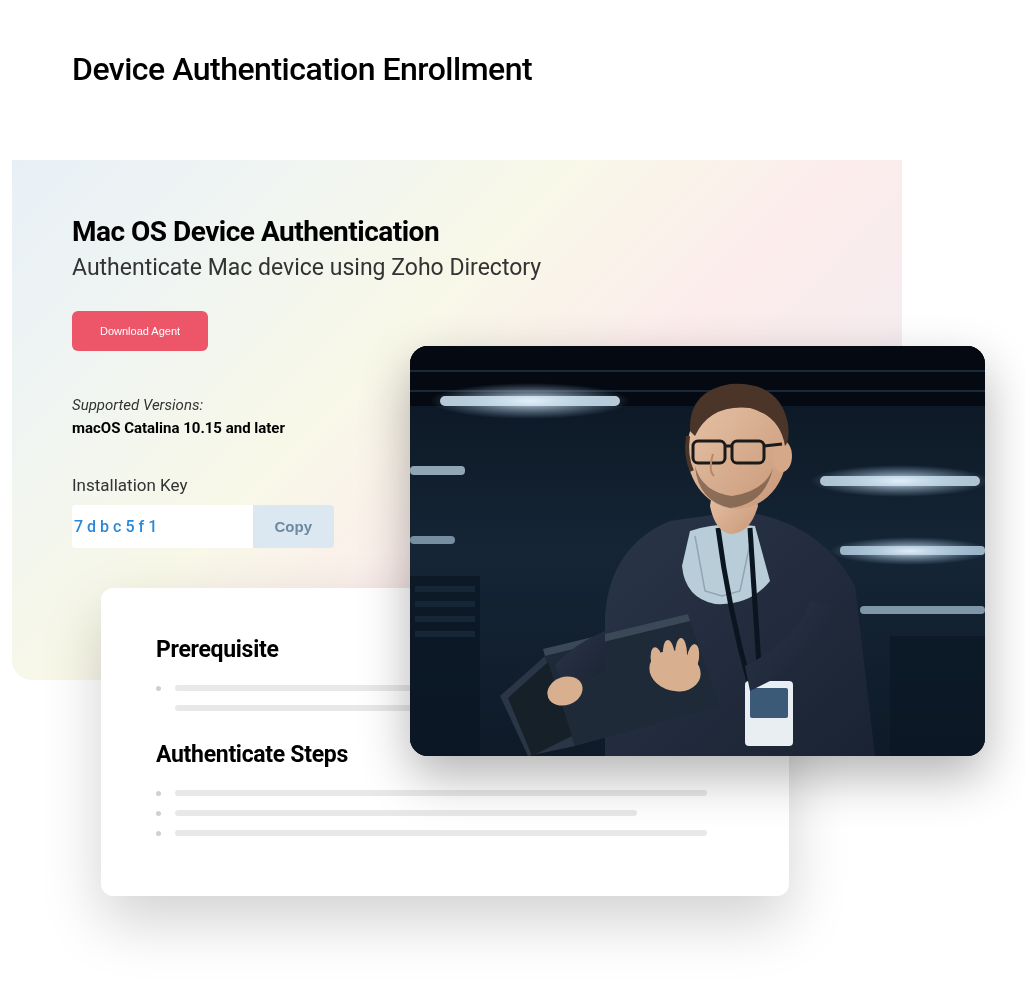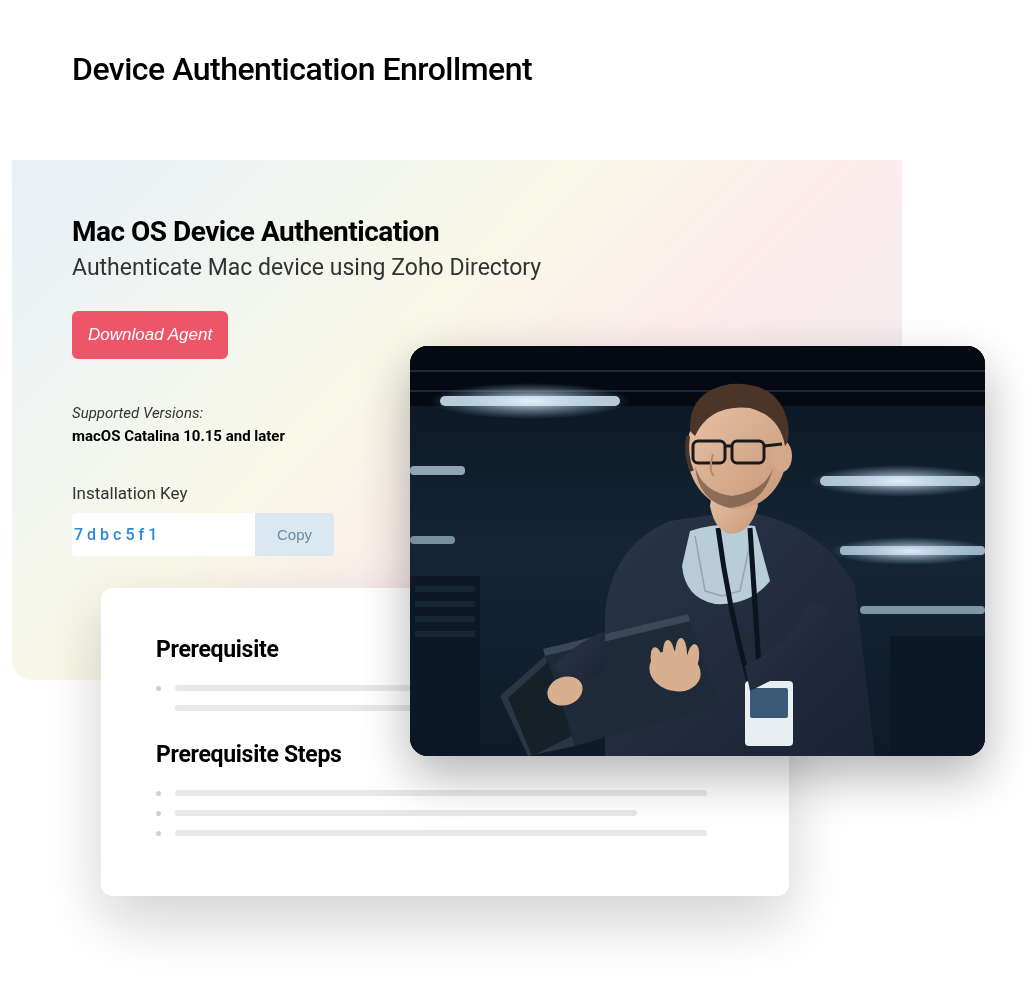--- a/index.html
+++ b/index.html
@@ -60,28 +60,27 @@
     .section-subtitle {
       font-size: 23px;
       color: #333333;
       margin-bottom: 30px;
     }
     
     .download-button {
       display: inline-block;
       background: #ed5569;
       color: #ffffff;
-      padding: 14px 16px;
+      padding: 14px 28px;
       border: none;
       border-radius: 6px;
-      font-size: 17px;
+      font-size: 11px;
       font-weight: 400;
       cursor: pointer;
       margin-bottom: 45px;
-      font-style: italic;
     }
     
     .supported-label {
       font-size: 15px;
       font-style: italic;
       color: #333333;
       margin-bottom: 5px;
     }
     
     .supported-value {
@@ -114,20 +113,21 @@
     }
     
     .copy-button {
       background: #dbe8f1;
       color: #6b8a9f;
       padding: 4px 22px;
       border: none;
       border-radius: 0 4px 4px 0;
       font-size: 15px;
       cursor: pointer;
+      font-weight: bold;
     }
     
     .lower-card {
       position: absolute;
       top: 588px;
       left: 101px;
       width: 688px;
       background: #ffffff;
       border-radius: 12px;
       padding: 48px 55px 60px 55px;
@@ -223,21 +223,21 @@
     <div class="placeholder-line">
       <span class="bullet-dot"></span>
       <div class="line-bar" style="width: 96%;"></div>
     </div>
     <div class="placeholder-line">
       <span class="bullet-dot" style="visibility:hidden;"></span>
       <div class="line-bar" style="width: 48%;"></div>
     </div>
   </div>
 
-  <h3 class="steps-title">Prerequisite Steps</h3>
+  <h3 class="steps-title">Authenticate Steps</h3>
   <div class="placeholder-list" style="margin-bottom:0;">
     <div class="placeholder-line">
       <span class="bullet-dot"></span>
       <div class="line-bar" style="width: 92%;"></div>
     </div>
     <div class="placeholder-line">
       <span class="bullet-dot"></span>
       <div class="line-bar" style="width: 80%;"></div>
     </div>
     <div class="placeholder-line" style="margin-bottom:0;">

